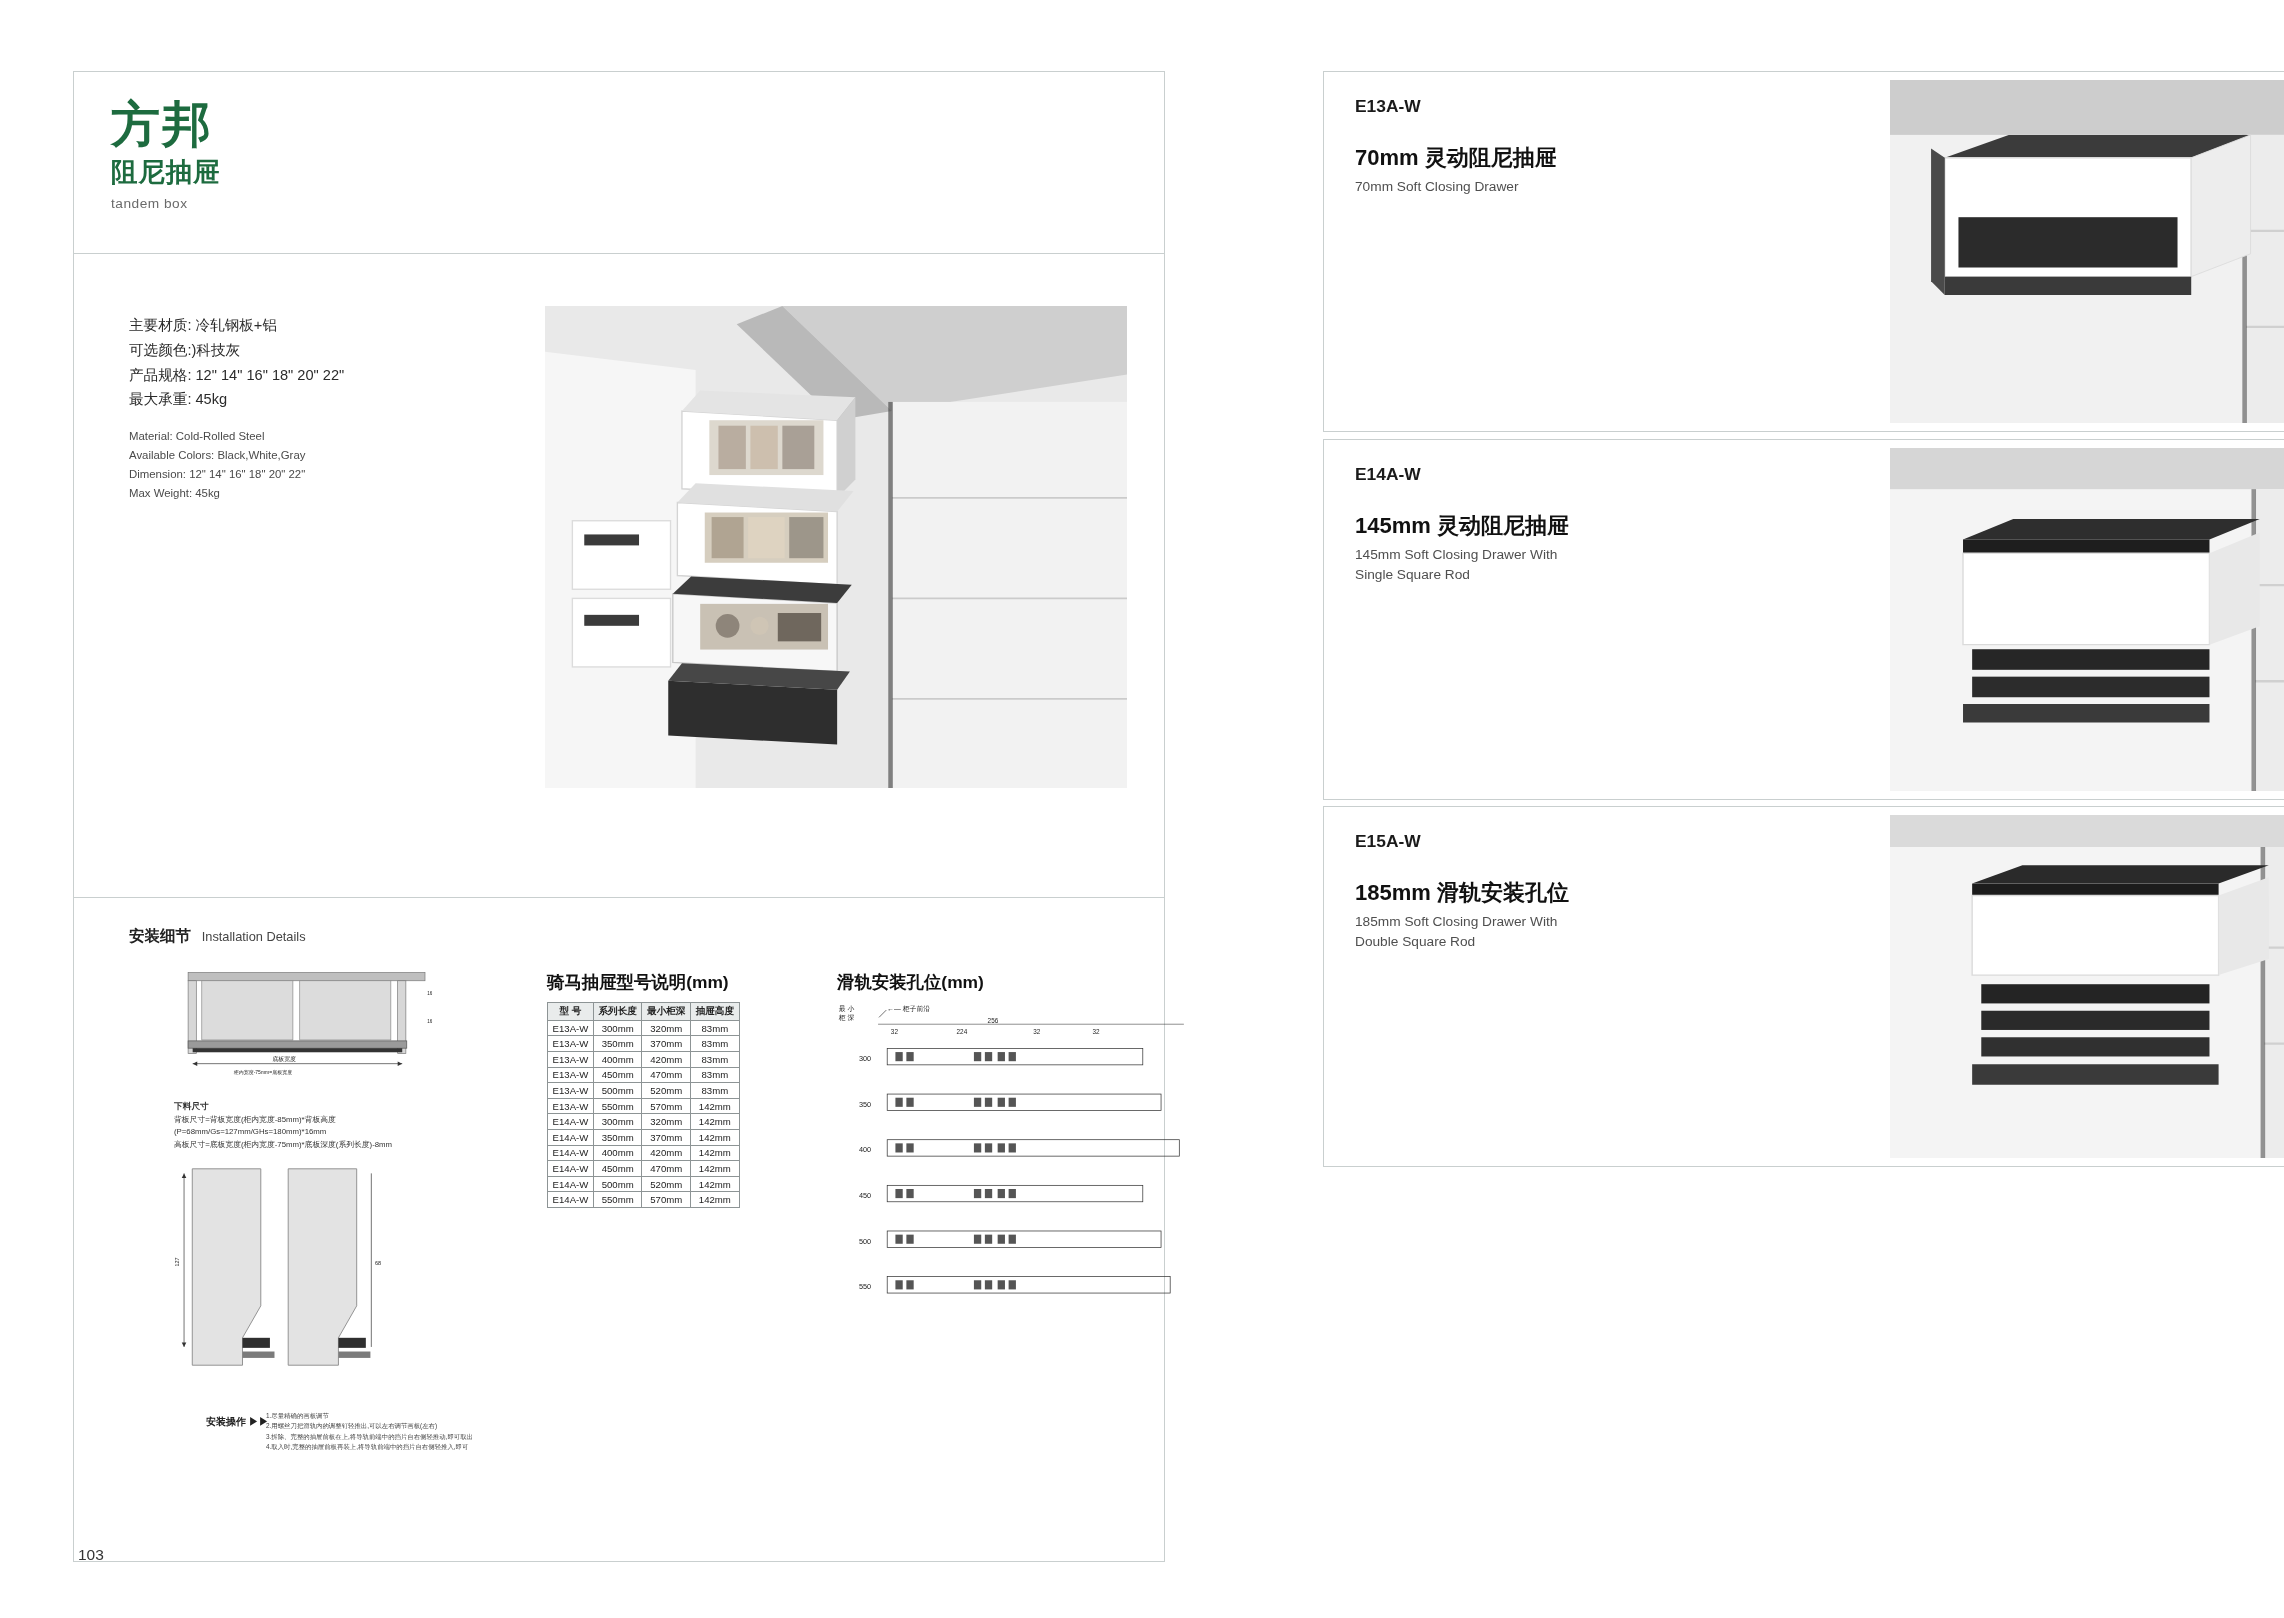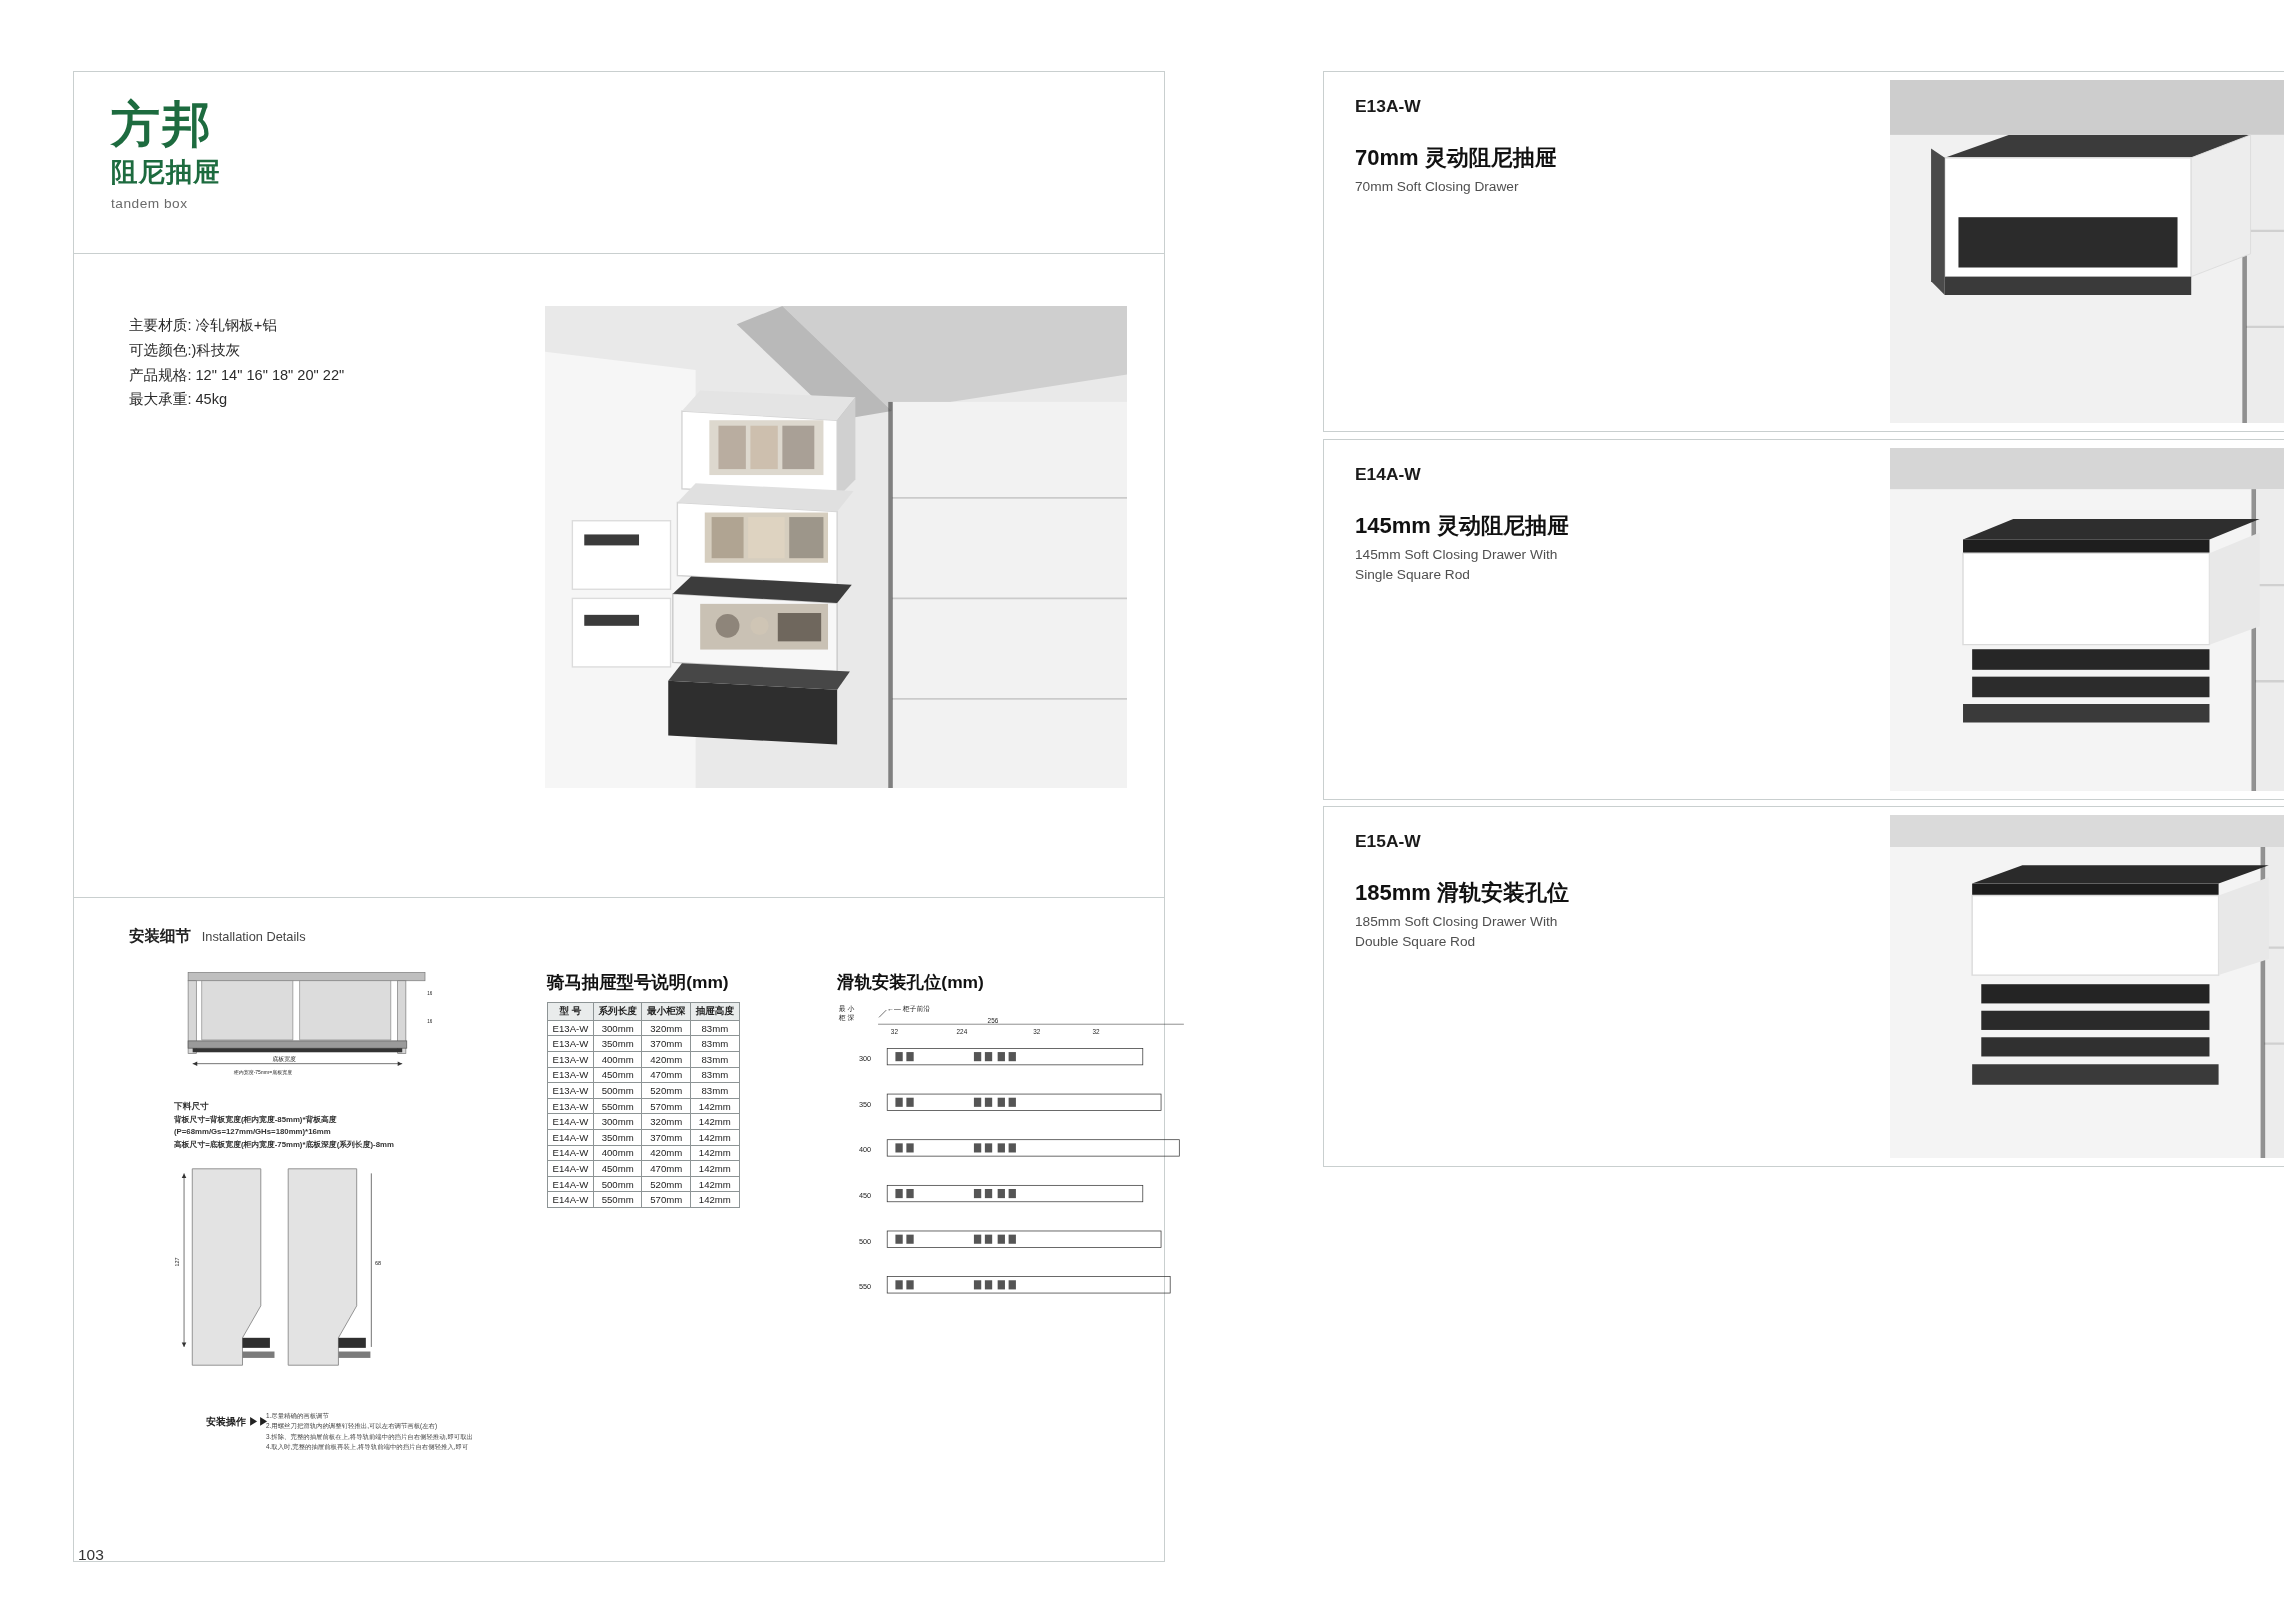--- a/index.html
+++ b/index.html
@@ -22,21 +22,21 @@
   .specs .en{margin-top:14.6px;font-size:11.4px;line-height:1.68;color:#4a4a4a;}
 
   .hero-img{position:absolute;left:471px;top:234px;width:582px;height:482px;overflow:hidden;background:#efefef;}
   .hero-svg{width:100%;height:100%;display:block;}
 
   .install-sec{position:absolute;left:0;top:827px;width:100%;height:611px;}
   .install-title{position:absolute;left:55px;top:27px;font-size:15.5px;font-weight:700;color:#222;}
   .install-title .en{font-size:12.8px;font-weight:400;color:#444;margin-left:6.4px;}
 
   .diagram-box{position:absolute;left:100px;top:69px;width:338px;height:123px;}
-  .detail-note{position:absolute;left:100px;top:201px;width:238px;font-size:7.8px;line-height:1.6;color:#333;font-weight:bold;}
+  .detail-note{position:absolute;left:100px;top:201px;width:238px;font-size:7.8px;line-height:1.6;color:#333;}
   .detail-note b{font-size:8.7px;}
   .lower-diagram{position:absolute;left:100px;top:256px;width:338px;height:256px;}
   .install-op{position:absolute;left:132px;top:516px;font-size:10px;font-weight:700;color:#222;}
   .install-foot{position:absolute;left:192px;top:512px;width:256px;font-size:6.4px;line-height:1.6;color:#444;}
 
   .tbl-sec{position:absolute;left:473px;top:898px;}
   .tbl-title{font-size:17.4px;font-weight:700;color:#111;margin-bottom:8.2px;}
   table.spec{border-collapse:collapse;font-size:9.6px;color:#222;}
   table.spec td,table.spec th{border:0.5px solid #8d9495;padding:1.8px 4.6px;text-align:center;white-space:nowrap;}
   table.spec th{background:#e9ecec;font-weight:700;font-size:9.6px;}
@@ -76,20 +76,26 @@
         <div class="brand-en">tandem box</div>
         <div class="hr-line" style="top:181px;"></div>
       </div>
 
       <div class="specs">
         <div class="cn">
           <div>主要材质: 冷轧钢板+铝</div>
           <div>可选颜色:)科技灰</div>
           <div>产品规格: 12" 14" 16" 18" 20" 22"</div>
           <div>最大承重: 45kg</div>
+        </div>
+        <div class="en">
+          <div>Material: Cold-Rolled Steel</div>
+          <div>Available Colors: Black,White,Gray</div>
+          <div>Dimension: 12" 14" 16" 18" 20" 22"</div>
+          <div>Max Weight: 45kg</div>
         </div>
       </div>
 
       <div class="hero-img">
         <svg class="hero-svg" viewBox="0 0 1275 1055" preserveAspectRatio="none">
           <rect x="0" y="0" width="1275" height="1055" fill="#e9e9e9"></rect>
 
           <polygon points="520,0 1275,0 1275,150 760,230" fill="#cfcfcf"></polygon>
           <polygon points="520,0 760,230 640,250 420,40" fill="#b9b9b9"></polygon>
 

